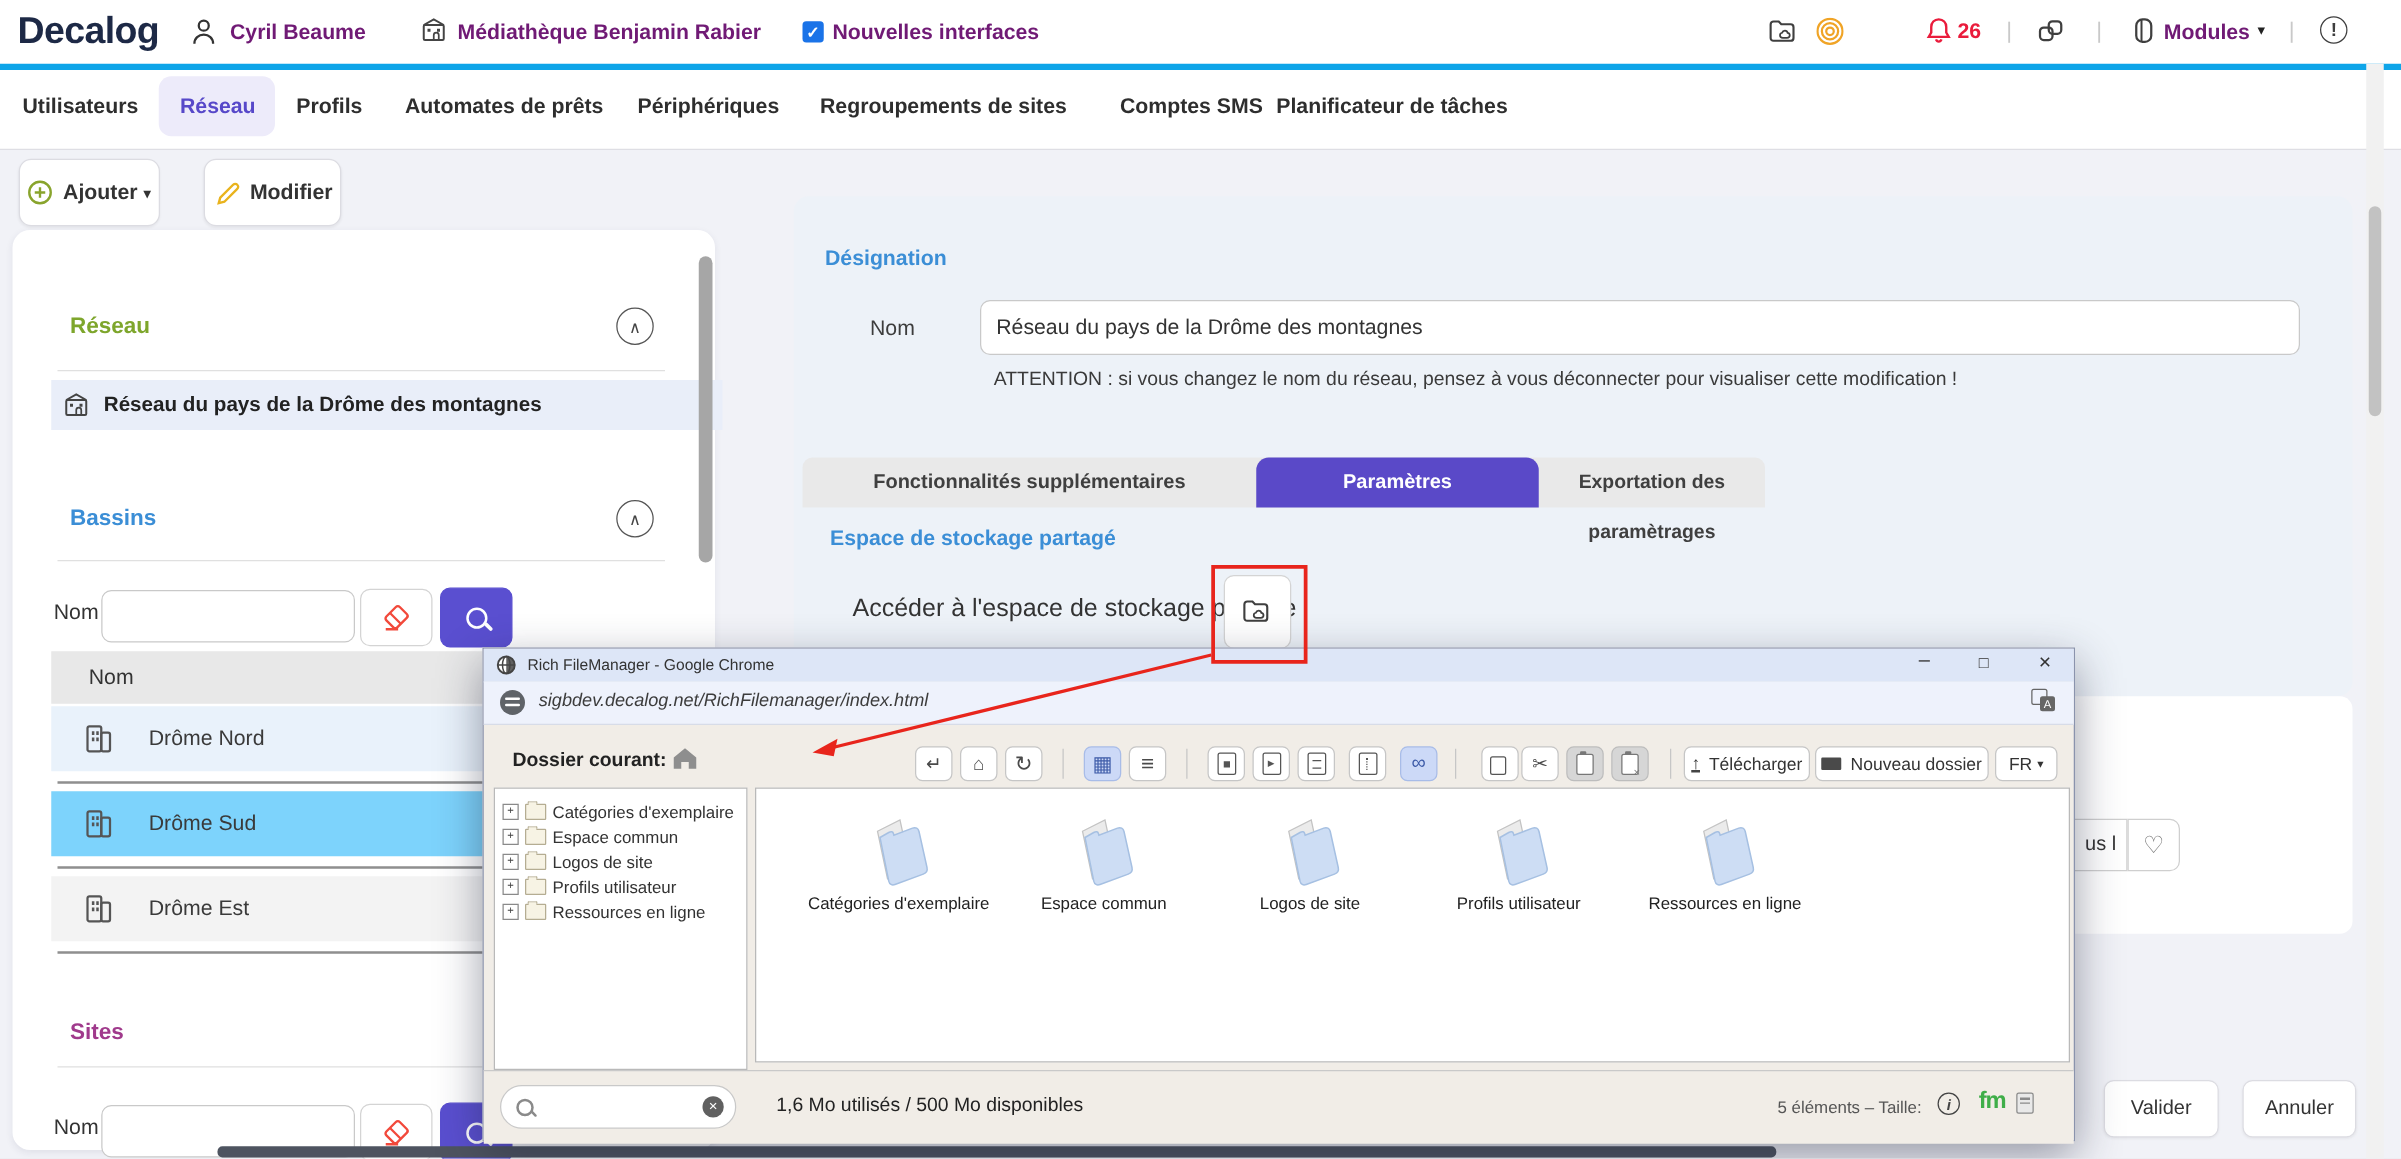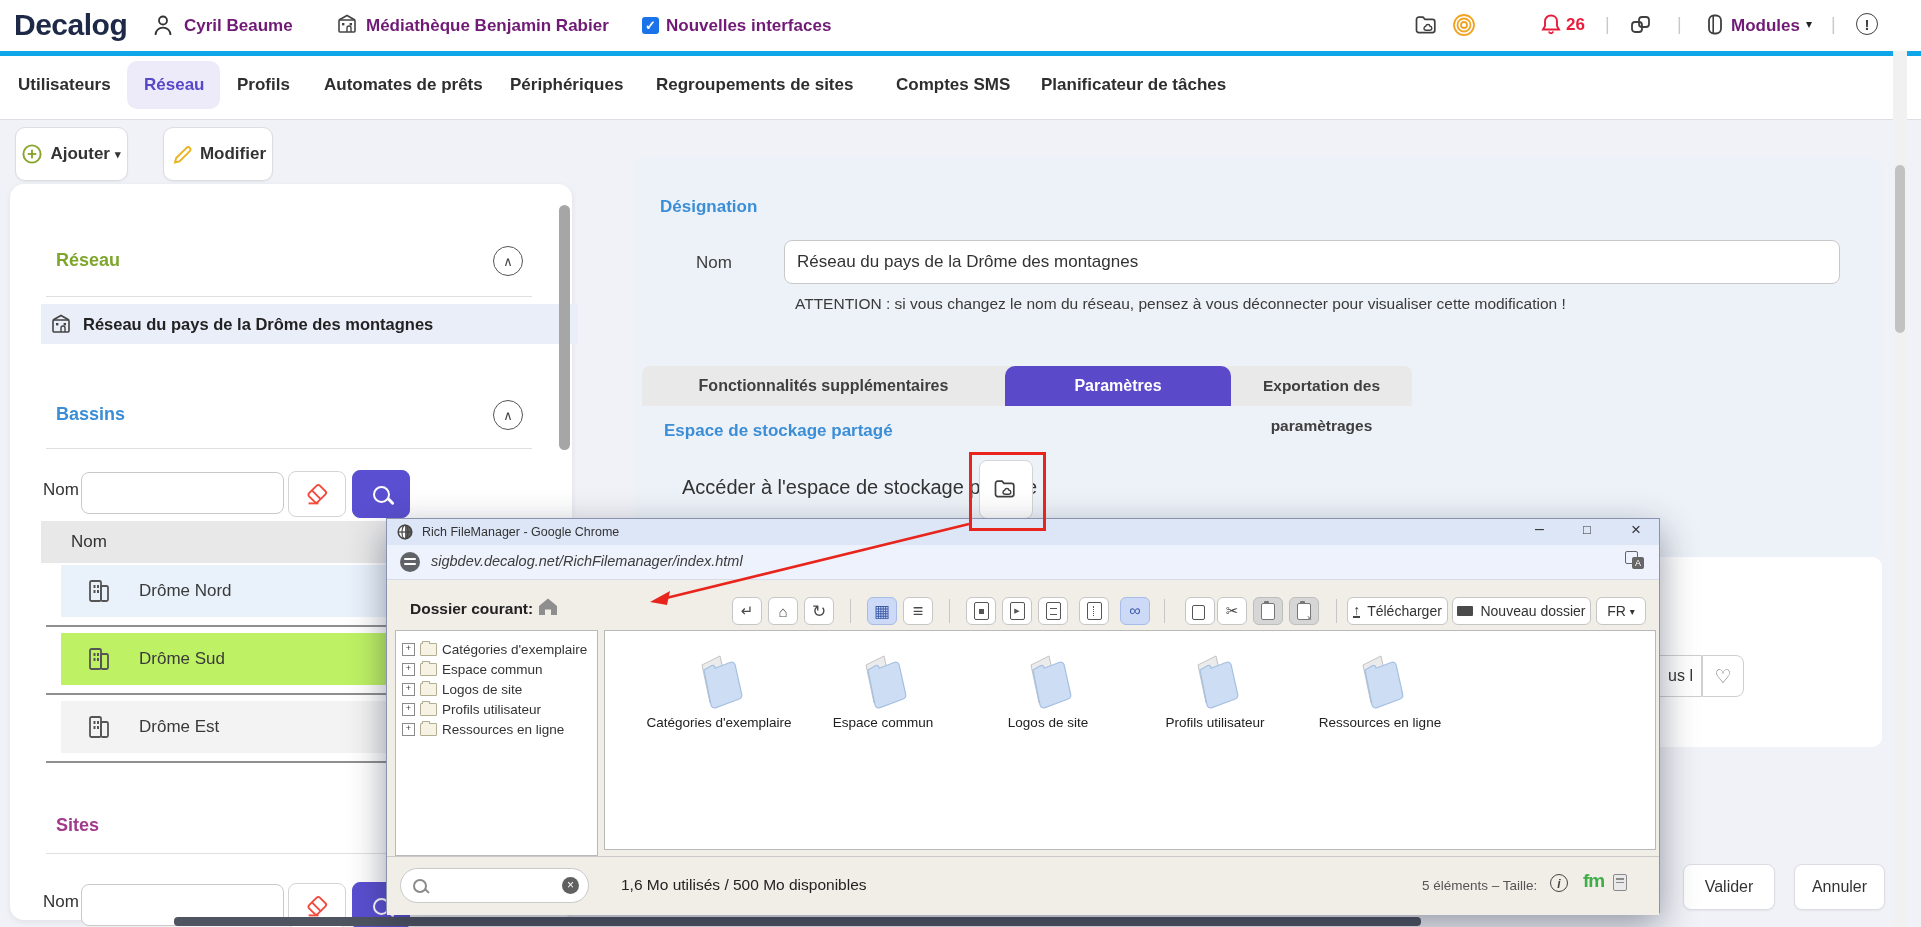--- a/index.html
+++ b/index.html
@@ -22,21 +22,21 @@
   
   .card{left:10px;top:184px;width:562px;height:736px;background:#fff;border-radius:14px;box-shadow:0 2px 6px rgba(40,40,80,.08);}
   .sec-title{font-size:18px;font-weight:700;}
   .circle-btn{width:28px;height:28px;border:1.5px solid #555;border-radius:50%;display:flex;align-items:center;justify-content:center;font-size:13px;color:#444;background:#fff;cursor:pointer;}
   .divider{height:1px;background:#e0e0e0;}
   .selrow{background:#e9eef9;display:flex;align-items:center;gap:12px;padding-left:10px;}
   .inp{background:#fff;border:1px solid #c9c9c9;border-radius:8px;font-size:17px;color:#333;padding:0 12px;box-sizing:border-box;font-family:"Liberation Sans",sans-serif;}
   .sq-btn{background:#fff;border:1px solid #d4d4d4;border-radius:8px;display:flex;align-items:center;justify-content:center;cursor:pointer;}
   .search-btn{background:#5a4fd0;border:1px solid #5a4fd0;border-radius:8px;display:flex;align-items:center;justify-content:center;cursor:pointer;}
   .th{background:#e8e8e8;display:flex;align-items:center;font-size:17px;color:#333;}
-  .tr{display:flex;align-items:center;font-size:17px;color:#3a3a3a;margin-left:20px;}
+  .tr{display:flex;align-items:center;font-size:17px;color:#3a3a3a;}
   .rowline{height:2px;background:#8f8f8f;}
   
   .mag{width:13px;height:13px;border:2.4px solid #fff;border-radius:50%;position:relative;}
   .mag::after{content:"";position:absolute;width:8px;height:2.6px;background:#fff;transform:rotate(45deg);right:-7px;bottom:-2px;border-radius:2px;}
   .mag.gray{border-color:#8a8a8a;width:10px;height:10px;}
   .mag.gray::after{background:#8a8a8a;width:6px;height:2px;right:-5px;bottom:-1px;}
   
   .panel{background:#edf2f8;border-radius:12px;}
   .h-blue{color:#3b8ed6;font-size:17px;font-weight:700;}
   .warn{font-size:15.5px;color:#3a3a3a;}
@@ -186,21 +186,21 @@
 
   <div class="a nav">
     <div class="nav-pill" style="left:127px;width:93px;"></div>
     <div class="nav-item" style="left:18px;">Utilisateurs</div>
     <div class="nav-item nav-active" style="left:144px;">Réseau</div>
     <div class="nav-item" style="left:237px;">Profils</div>
     <div class="nav-item" style="left:324px;">Automates de prêts</div>
     <div class="nav-item" style="left:510px;">Périphériques</div>
     <div class="nav-item" style="left:656px;">Regroupements de sites</div>
     <div class="nav-item" style="left:896px;">Comptes SMS</div>
-    <div class="nav-item" style="left:1021px;margin-left:20px;">Planificateur de tâches</div>
+    <div class="nav-item" style="left:1021px;">Planificateur de tâches</div>
   </div>
 
   <div class="a btn" style="left:15px;top:127px;width:111px;height:52px;">
     <svg width="20" height="20">
         <use href="#i-plus-circle"></use>
       </svg>
     <span>Ajouter</span>
     <span style="font-size:11px;margin-left:-3px;">▾</span>
   </div>
   <div class="a btn" style="left:163px;top:127px;width:108px;height:52px;">
@@ -243,21 +243,21 @@
     <div class="a th" style="left:31px;top:337px;width:527px;height:42px;">
       <span style="margin-left:30px;">Nom</span>
     </div>
     <div class="a tr" style="left:31px;top:381px;width:527px;height:52px;background:#e9f2fb;">
       <svg style="margin-left:26px;" width="24" height="28">
           <use href="#i-building"></use>
         </svg>
       <span class="nowrap" style="margin-left:28px;">Drôme Nord</span>
     </div>
     <div class="a rowline" style="left:36px;top:441px;width:505px;"></div>
-    <div class="a tr" style="left:31px;top:449px;width:527px;height:52px;background:#bef264;">
+    <div class="a tr" style="left:31px;top:449px;width:527px;height:52px;background:#7dd3fc;">
       <svg style="margin-left:26px;" width="24" height="28">
           <use href="#i-building"></use>
         </svg>
       <span class="nowrap" style="margin-left:28px;">Drôme Sud</span>
     </div>
     <div class="a rowline" style="left:36px;top:509px;width:505px;"></div>
     <div class="a tr" style="left:31px;top:517px;width:527px;height:52px;background:#f3f3f3;">
       <svg style="margin-left:26px;" width="24" height="28">
           <use href="#i-building"></use>
         </svg>

